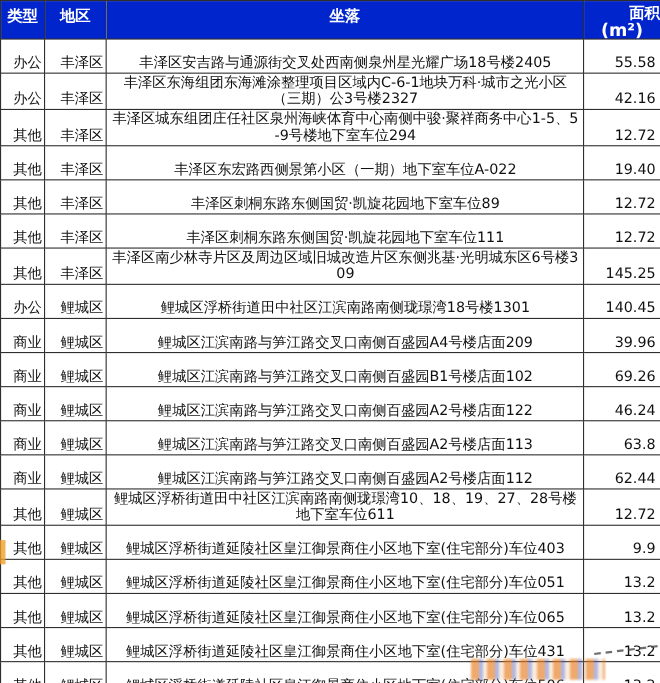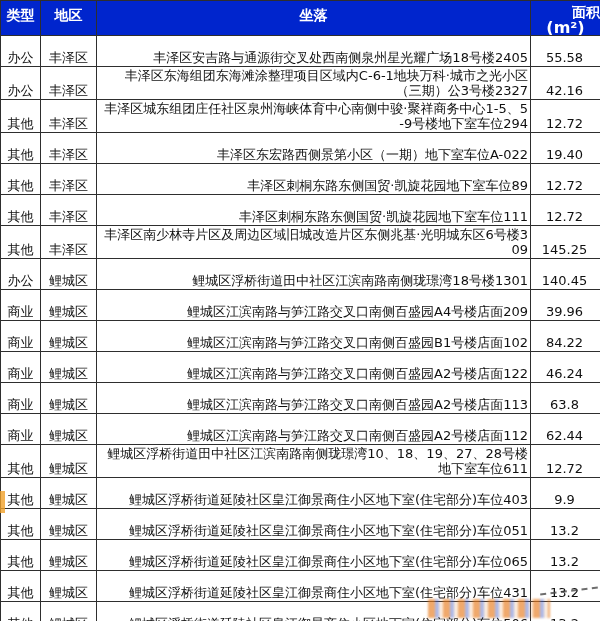--- a/index.html
+++ b/index.html
@@ -22,23 +22,23 @@
   }
   thead th .hline1{display:block;line-height:17px;padding-top:6px;}
   thead th.h-area{height:32px;}
   thead th.h-area .hline1{padding-top:3px;line-height:16px;text-align:right;}
   thead th.h-area .hline2{display:block;line-height:15px;font-size:16px;}
   tbody tr{height:31px;}
   tbody td{
     font-size:13px;color:#101010;vertical-align:bottom;
     padding:1px 2px;line-height:15px;background:#ffffff;
   }
-  td.c-type, td.c-district{text-align:center;white-space:nowrap;}
-  td.c-location{text-align:right;padding-left:3px;word-break:break-all;}
-  td.c-area{text-align:center;padding-right:4px;}
+  td.c-type, td.c-district{text-align:right;white-space:nowrap;}
+  td.c-location{text-align:center;padding-left:3px;word-break:break-all;}
+  td.c-area{text-align:right;padding-right:4px;}
   
   .wm-smudge{
     position:absolute;left:428px;top:599px;width:122px;height:19px;
     background:
       repeating-linear-gradient(90deg,
         rgba(232,124,30,0.65) 0 7px,
         rgba(75,99,200,0.45) 7px 11px,
         rgba(232,124,30,0.15) 11px 15px);
     filter:blur(1.2px);
     pointer-events:none;
@@ -137,21 +137,21 @@
         <tr>
           <td class="c-type">商业</td>
           <td class="c-district">鲤城区</td>
           <td class="c-location">鲤城区江滨南路与笋江路交叉口南侧百盛园A4号楼店面209</td>
           <td class="c-area">39.96</td>
         </tr>
         <tr>
           <td class="c-type">商业</td>
           <td class="c-district">鲤城区</td>
           <td class="c-location">鲤城区江滨南路与笋江路交叉口南侧百盛园B1号楼店面102</td>
-          <td class="c-area">84.22</td>
+          <td class="c-area">69.26</td>
         </tr>
         <tr>
           <td class="c-type">商业</td>
           <td class="c-district">鲤城区</td>
           <td class="c-location">鲤城区江滨南路与笋江路交叉口南侧百盛园A2号楼店面122</td>
           <td class="c-area">46.24</td>
         </tr>
         <tr>
           <td class="c-type">商业</td>
           <td class="c-district">鲤城区</td>

